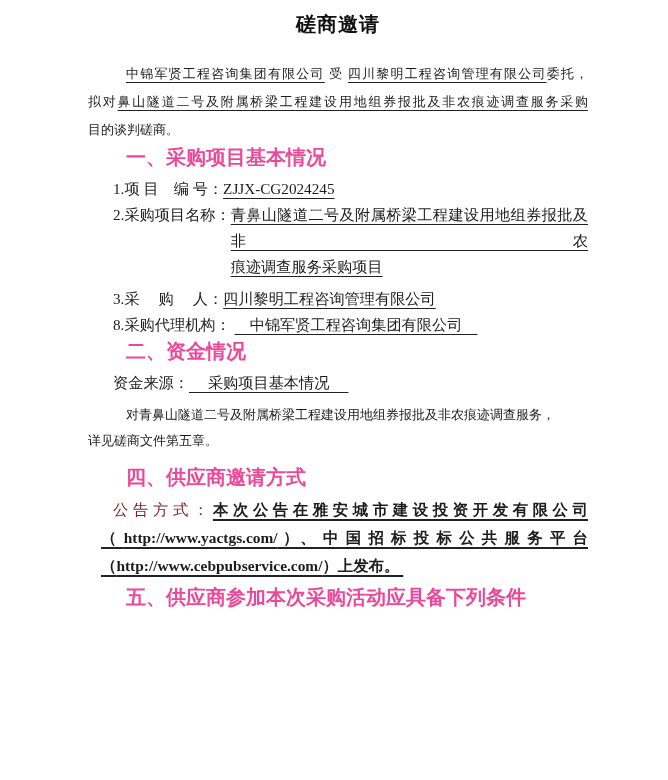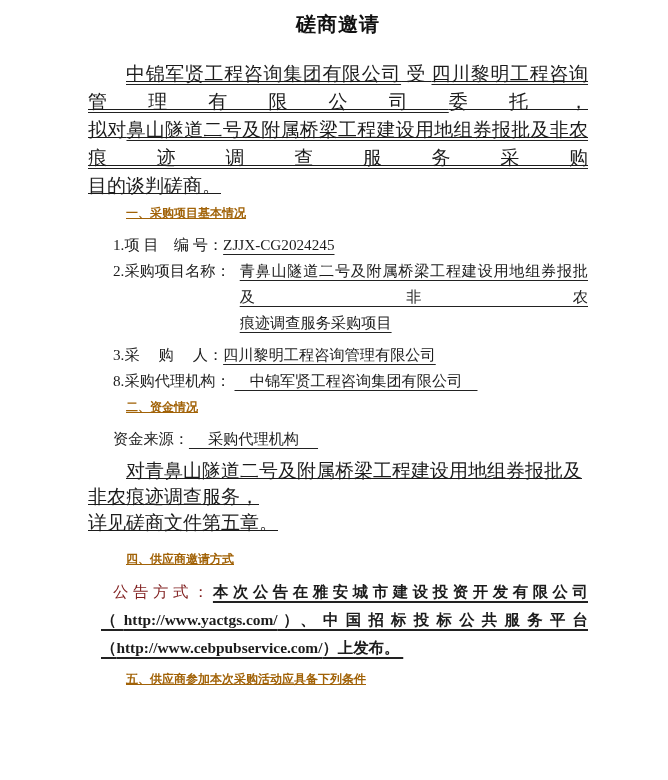--- a/index.html
+++ b/index.html
@@ -7,30 +7,30 @@
     width:668px;height:780px;overflow:hidden;background:#ffffff;
     color:#1c1c1c;
     font-family:"Liberation Serif","DejaVu Serif",serif;
   }
   .doc{padding:10px 80px 0 88px;width:500px;}
   .title{
     font-family:"Liberation Sans","DejaVu Sans",sans-serif;
     font-weight:bold;font-size:20px;line-height:28px;
     text-align:center;letter-spacing:1px;color:#111;
   }
-  .p{font-size:19px;line-height:28px;text-decoration:underline;}
+  .p{font-size:13px;line-height:28px;}
   .jl{text-align:justify;text-align-last:justify;}
   .ind{text-indent:38px;}
   .h{
     font-family:"Liberation Sans","DejaVu Sans",sans-serif;
-    font-weight:bold;font-size:12px;line-height:26px;
-    padding-left:38px;color:#a16207;text-decoration:underline;
+    font-weight:bold;font-size:20px;line-height:26px;
+    padding-left:38px;color:#ec4899;
   }
   .li{font-size:15.2px;line-height:26px;padding-left:25px;}
-  .row{display:flex;gap:9px;}
+  .row{display:flex;}
   .row .lbl{white-space:pre;flex:0 0 auto;}
   .row .val{flex:1 1 auto;}
   .u{text-decoration:underline;text-decoration-thickness:1px;text-underline-offset:3.5px;text-decoration-color:#222;}
   .annc{font-size:15.4px;line-height:28px;padding-left:25px;}
   .annc .u{text-decoration-thickness:1.8px;}
   .annc-label{color:#7f1d1d;}
   .b{font-weight:bold;}
   .mt6{margin-top:6px;}
   .mt10{margin-top:10px;}
   .mt22{margin-top:22px;}
@@ -61,21 +61,21 @@
       <span style="display:block;"><span class="u ws">痕迹调查服务采购项目</span></span>
     </span>
   </div>
 
   <div class="li mt6 ws"><span>3.采　 购　 人：</span><span class="u">四川黎明工程咨询管理有限公司</span></div>
 
   <div class="li ws"><span>8.采购代理机构： </span><span class="u">　中锦军贤工程咨询集团有限公司　</span></div>
 
   <div class="h">二、资金情况</div>
 
-  <div class="li mt6 ws"><span>资金来源：</span><span class="u">　 采购代理机构 　</span></div>
+  <div class="li mt6 ws"><span>资金来源：</span><span class="u">　 采购项目基本情况 　</span></div>
 
 
   <div class="mt6">
     <div class="p ind ws" style="line-height:26px;">对青鼻山隧道二号及附属桥梁工程建设用地组券报批及非农痕迹调查服务，</div>
     <div class="p ws" style="line-height:26px;">详见磋商文件第五章。</div>
   </div>
 
   <div class="h mt10">四、供应商邀请方式</div>
 
   <div class="annc mt6">

